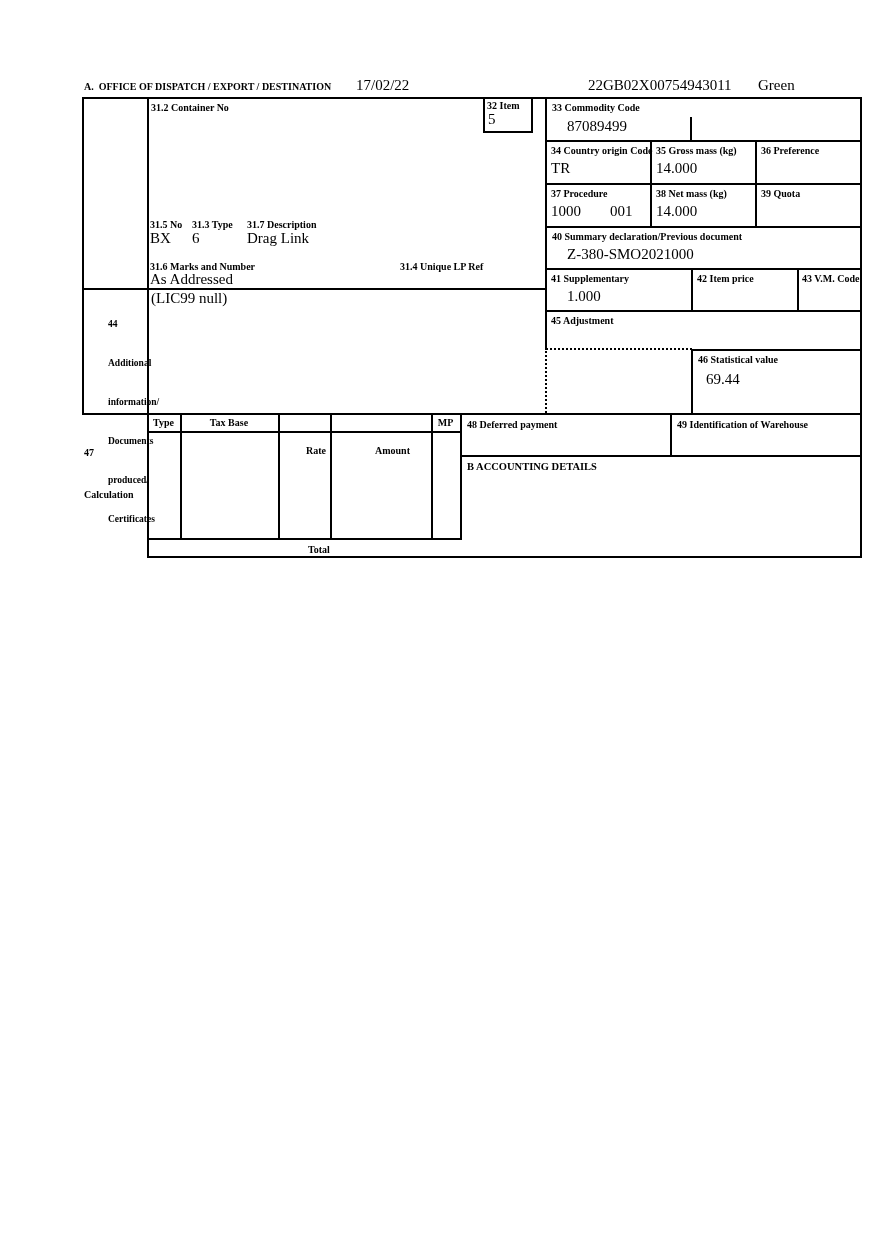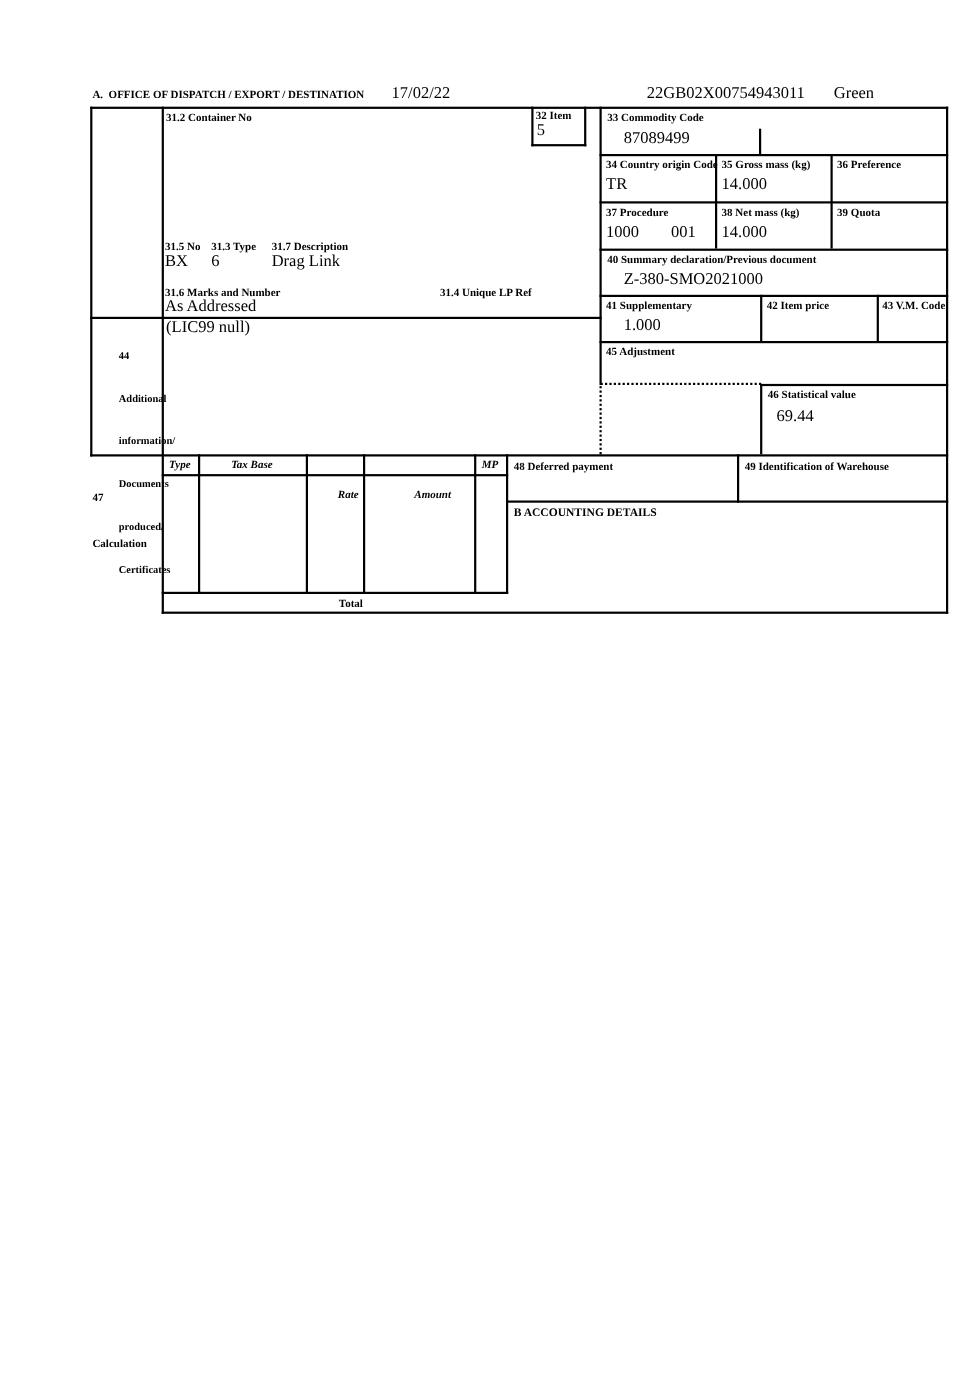--- a/index.html
+++ b/index.html
@@ -7,21 +7,21 @@
     position:relative; width:882px; height:1118px; background:#ffffff;
     font-family:"Liberation Serif", serif; color:#000; overflow:hidden;
   }
   .ln  { position:absolute; background:#000; }
   .lnd-v { position:absolute; width:0; border-left:2px dotted #000; background:none; }
   .lnd-h { position:absolute; height:0; border-top:2px dotted #000; background:none; }
   .lbl { position:absolute; font-weight:bold; font-size:10px; line-height:11px; white-space:pre; }
   .lbl-s { position:absolute; font-weight:bold; font-size:9.5px; line-height:13px; white-space:pre; }
   .val { position:absolute; font-size:15px; line-height:16px; white-space:pre; }
   .stack div { white-space:pre; }
-  .th { position:absolute; top:417px; font-weight:bold; font-size:10px; line-height:11px;font-style:italic; }
+  .th { position:absolute; top:417px; font-weight:bold; font-size:10px; line-height:11px; }
   .c { text-align:center; }
   .r { text-align:right;margin-top:28px; }
 </style>
 </head>
 <body>
 
 <div class="page">
 
   <div class="lbl" style="left:84px; top:81px;">A.  OFFICE OF DISPATCH / EXPORT / DESTINATION</div>
   <div class="val" style="left:356px; top:77px;">17/02/22</div>

